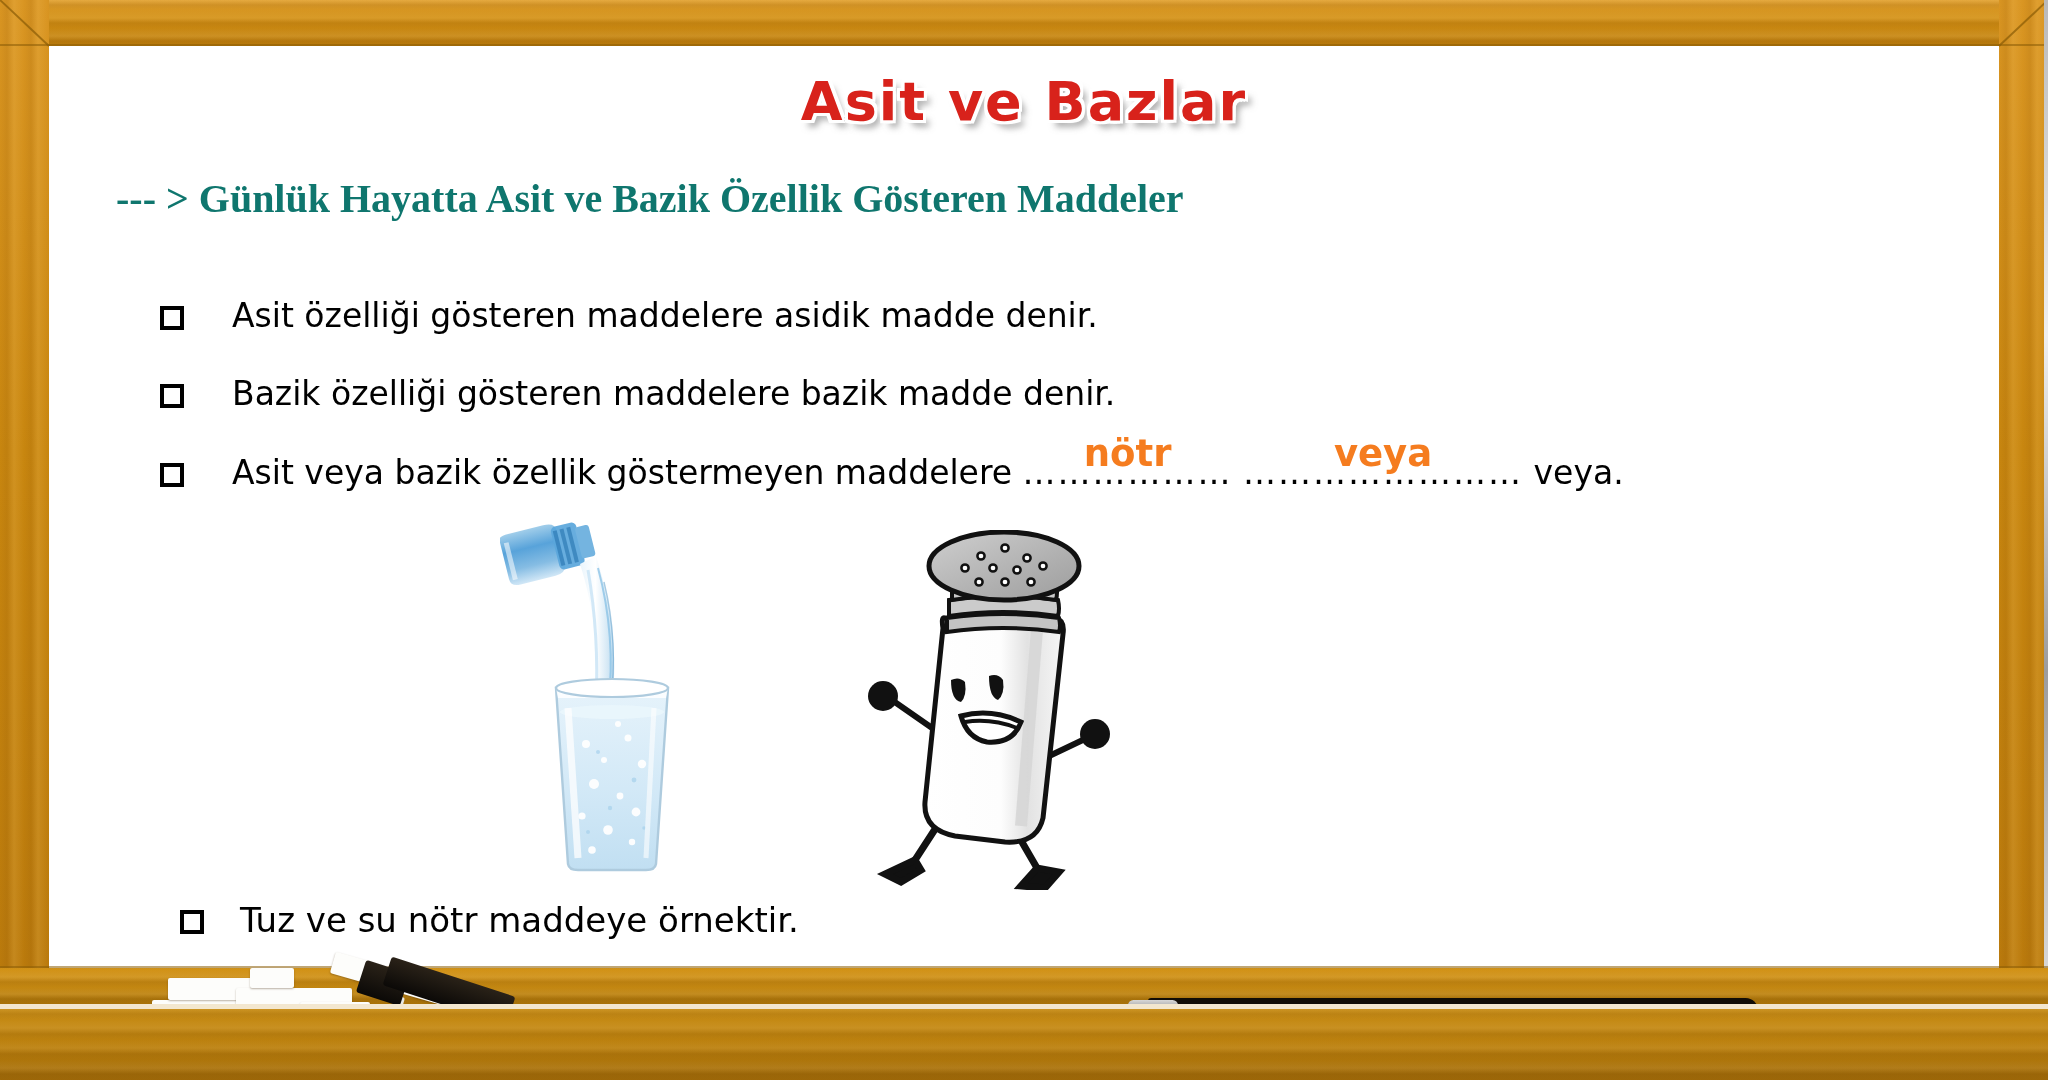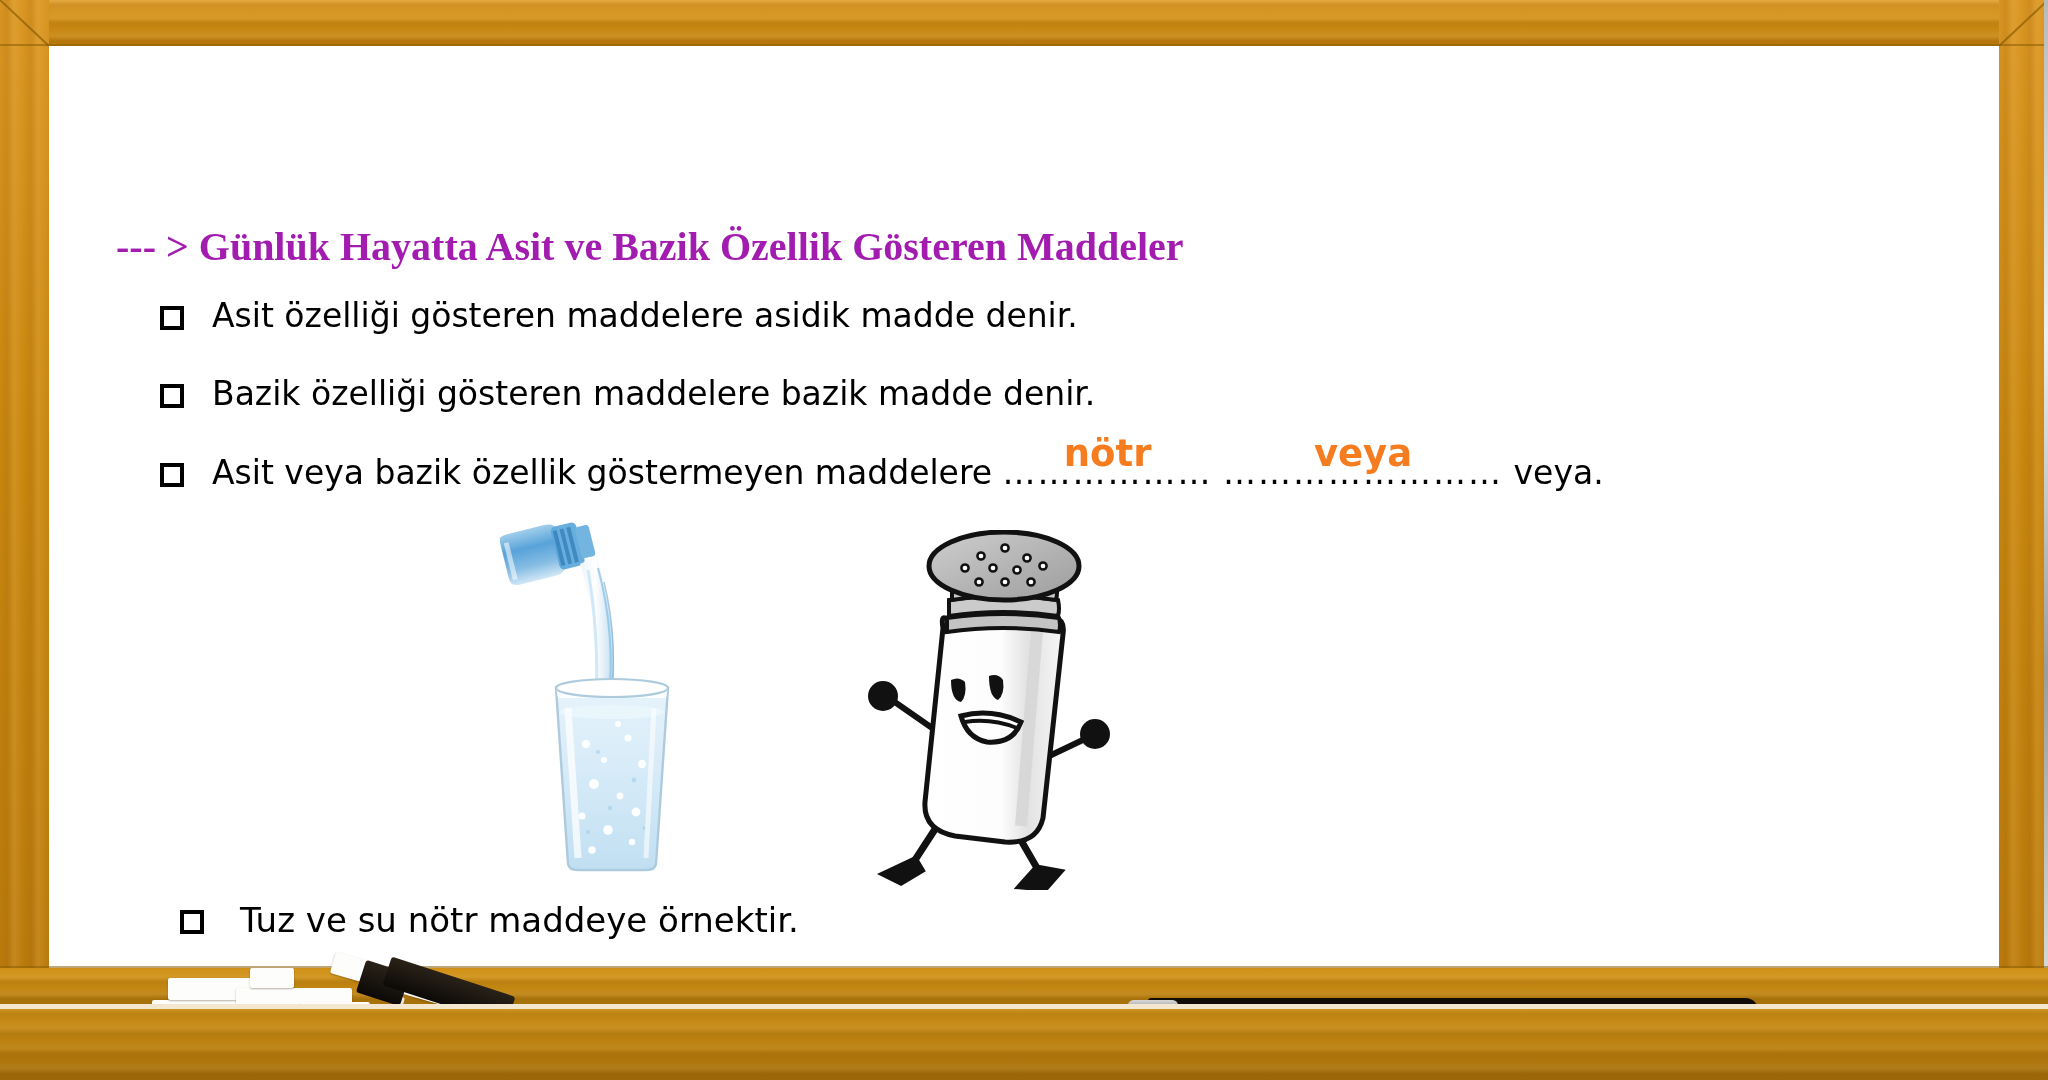--- a/index.html
+++ b/index.html
@@ -79,26 +79,26 @@
     font-weight:bold;font-size:54px;letter-spacing:2px;
     color:#d8221b;
     text-shadow:
       -3px -3px 0 #fff, 3px -3px 0 #fff, -3px 3px 0 #fff, 3px 3px 0 #fff,
       -3px 0 0 #fff, 3px 0 0 #fff, 0 -3px 0 #fff, 0 3px 0 #fff,
       6px 7px 6px rgba(110,110,110,0.55);
   }
   .subtitle{
     position:absolute;left:116px;top:175px;
     font-family:"Liberation Serif", serif;
-    font-weight:bold;font-size:40px;color:#a21caf;white-space:nowrap;margin-top:48px;
+    font-weight:bold;font-size:40px;color:#0f766e;white-space:nowrap;
   }
   .subtitle .dashes{letter-spacing:0px;}
 
   .bullets{position:absolute;left:160px;top:296px;width:1700px;}
-  .brow{display:flex;align-items:flex-start;margin-bottom:38px;}
+  .brow{display:flex;align-items:flex-start;margin-bottom:38px;gap:20px;}
   .bsq{
     position:relative;width:24px;height:24px;flex:0 0 24px;margin-top:10px;margin-right:28px;
     background:#fff;border:4px solid #000;box-sizing:border-box;
   }
   .bsq::after{content:"";position:absolute;left:5px;top:5px;width:24px;height:24px;background:#000;z-index:-1;}
   .btext{
     font-family:"DejaVu Sans", sans-serif;
     font-size:33px;color:#000;line-height:1.22;white-space:nowrap;
   }
   .fill-overlay{
@@ -136,20 +136,21 @@
     </svg>
     <svg style="position:absolute;left:0;top:940px;width:2048px;height:70px;">
       <line x1="0" y1="66" x2="49" y2="28" stroke="#8a5c06" stroke-width="2" opacity=".6"></line>
       <line x1="2048" y1="66" x2="1999" y2="28" stroke="#8a5c06" stroke-width="2" opacity=".6"></line>
     </svg>
   </div>
 
   <div class="board"></div>
   <div class="right-sliver"></div>
 
+  <div class="title">Asit ve Bazlar</div>
 
   <div class="subtitle">
     <span class="dashes">--- &gt;</span>
     <span>Günlük Hayatta Asit ve Bazik Özellik Gösteren Maddeler</span>
   </div>
 
   <div class="bullets">
 
     <div class="brow">
       <span class="bsq"></span>

